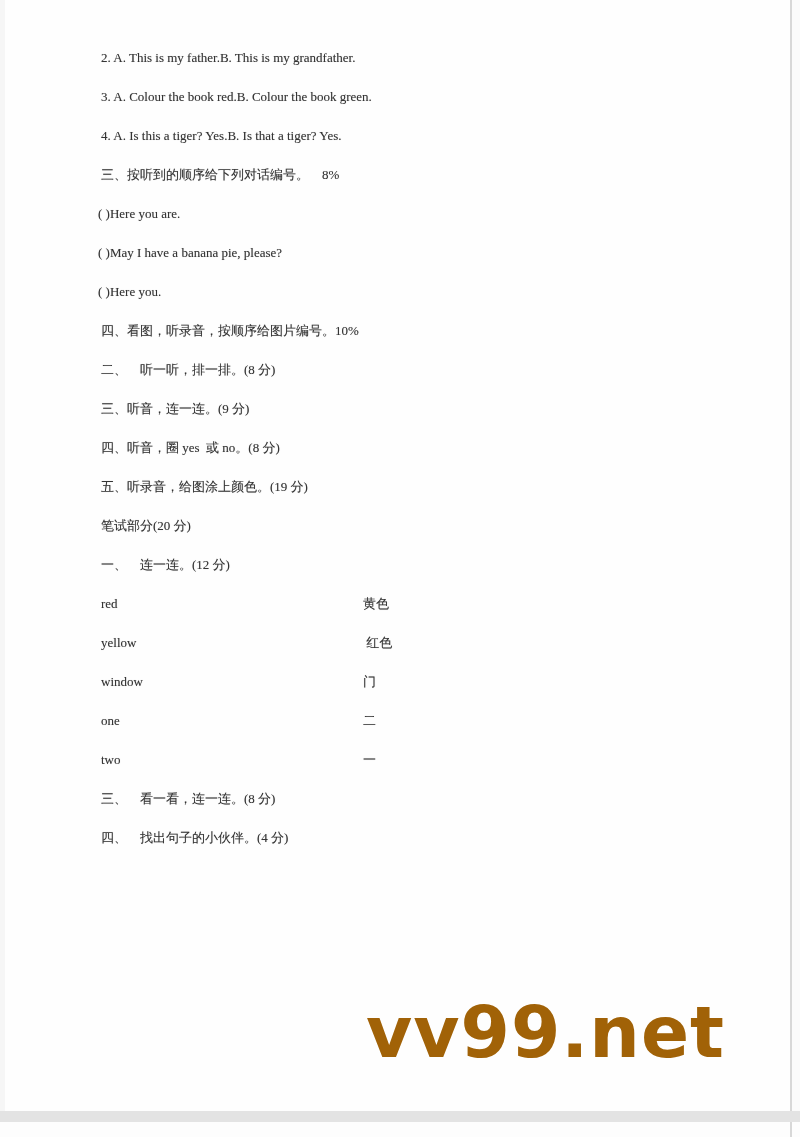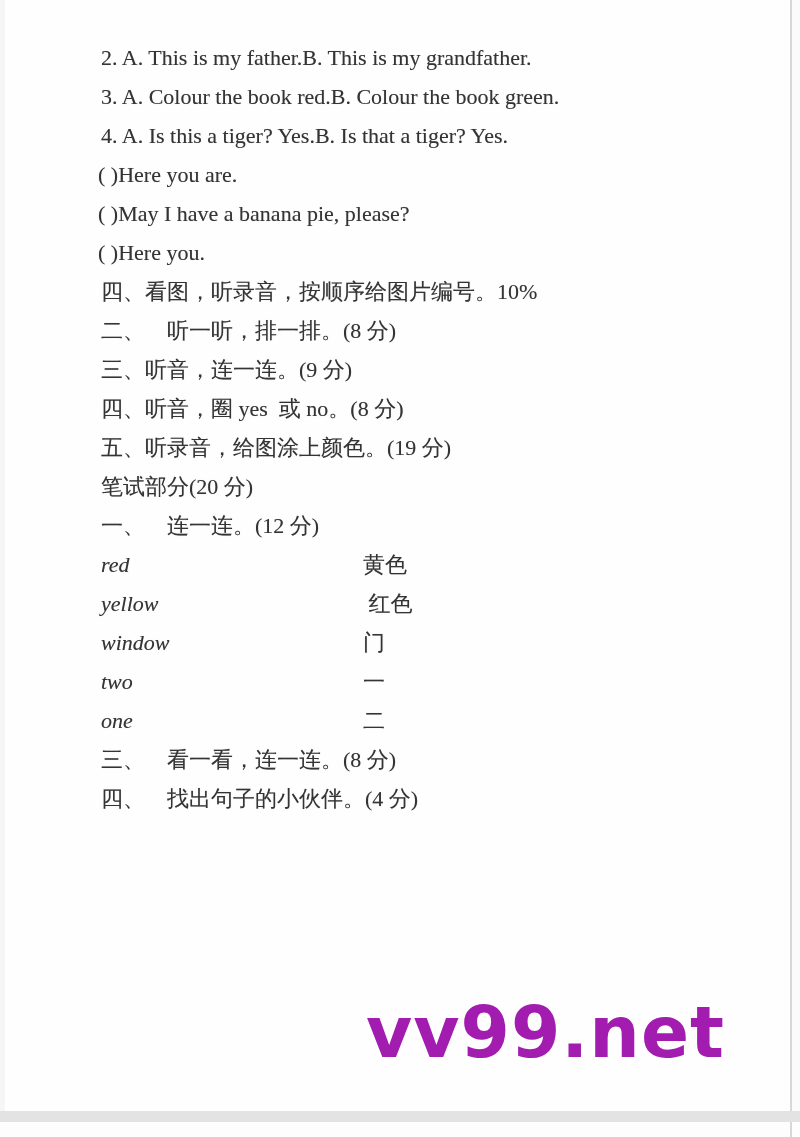--- a/index.html
+++ b/index.html
@@ -54,66 +54,66 @@
   }
   .watermark {
     position: absolute;
     left: 366px;
     top: 997px;
     font-family: "DejaVu Sans", "Liberation Sans", sans-serif;
     font-weight: bold;
     font-size: 71px;
     line-height: 1;
     letter-spacing: 1px;
-    color: #a21caf;
+    color: #a16207;
     z-index: 0;
     user-select: none;
   }
   .content {
     position: absolute;
     left: 101px;
     top: 38px;
     width: 660px;
     z-index: 1;
     color: #343434;
   }
   .line {
     height: 39px;
     display: flex;
     align-items: center;
-    font-size: 22px;
+    font-size: 13px;
     white-space: pre-wrap;
     text-shadow: 0 0 0.7px rgba(40,40,40,0.35);
   }
   .dialogue { margin-left: -3px; }
   .match-left {
     display: inline-block;
     width: 262px;
     flex: 0 0 262px;
-    font-style: italic;
   }
   .match-right { display: inline-block; }
 </style>
 </head>
 <body>
 
 <div class="page">
 
   <div class="left-edge"></div>
   <div class="right-edge-strip"></div>
   <div class="right-edge-line"></div>
 
   <div class="watermark">vv99.net</div>
 
   <div class="content">
 
     <div class="line">2. A. This is my father.B. This is my grandfather.</div>
     <div class="line">3. A. Colour the book red.B. Colour the book green.</div>
     <div class="line">4. A. Is this a tiger? Yes.B. Is that a tiger? Yes.</div>
 
+    <div class="line">三、按听到的顺序给下列对话编号。　8%</div>
 
     <div class="line dialogue">( )Here you are.</div>
     <div class="line dialogue">( )May I have a banana pie, please?</div>
     <div class="line dialogue">( )Here you.</div>
 
     <div class="line">四、看图，听录音，按顺序给图片编号。10%</div>
 
     <div class="line">二、　听一听，排一排。(8 分)</div>
     <div class="line">三、听音，连一连。(9 分)</div>
     <div class="line">四、听音，圈 yes  或 no。(8 分)</div>
@@ -128,26 +128,26 @@
     </div>
     <div class="line">
       <span class="match-left">yellow</span>
       <span class="match-right"> 红色</span>
     </div>
     <div class="line">
       <span class="match-left">window</span>
       <span class="match-right">门</span>
     </div>
     <div class="line">
+      <span class="match-left">one</span>
+      <span class="match-right">二</span>
+    </div>
+    <div class="line">
       <span class="match-left">two</span>
       <span class="match-right">一</span>
-    </div>
-    <div class="line">
-      <span class="match-left">one</span>
-      <span class="match-right">二</span>
     </div>
 
     <div class="line">三、　看一看，连一连。(8 分)</div>
     <div class="line">四、　找出句子的小伙伴。(4 分)</div>
 
   </div>
 
   <div class="bottom-band"></div>
   <div class="bottom-white"></div>
 

